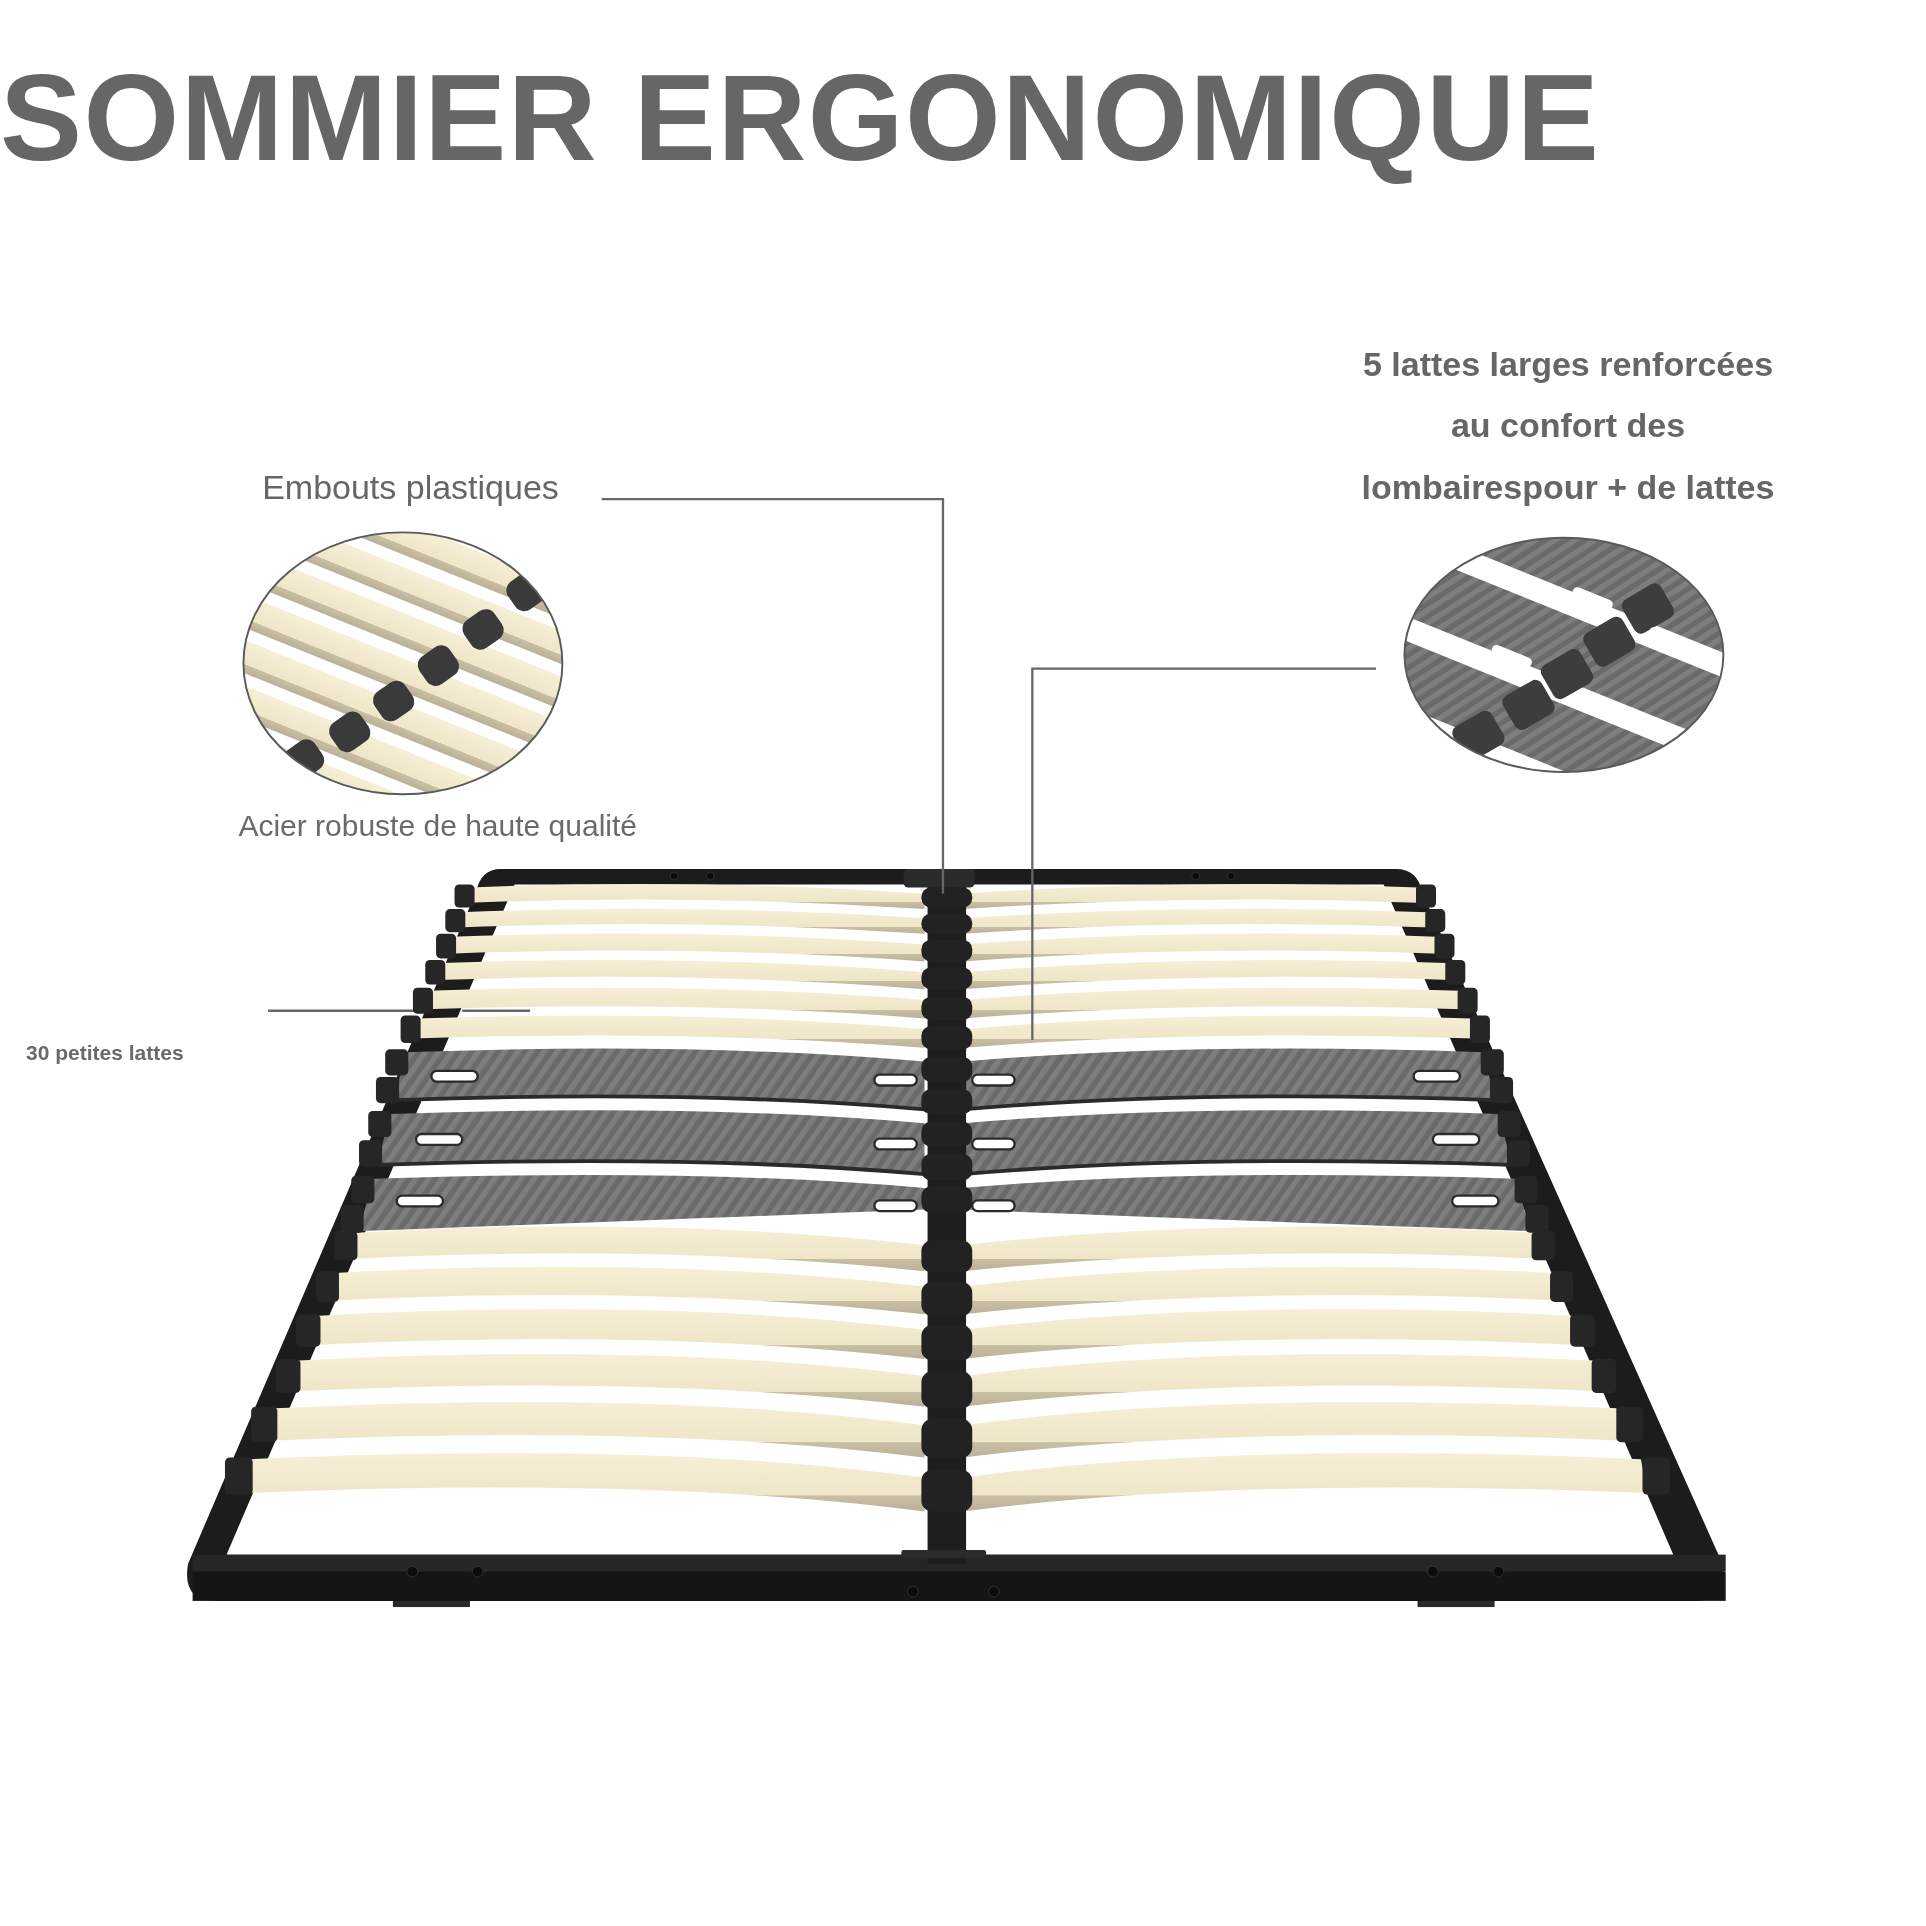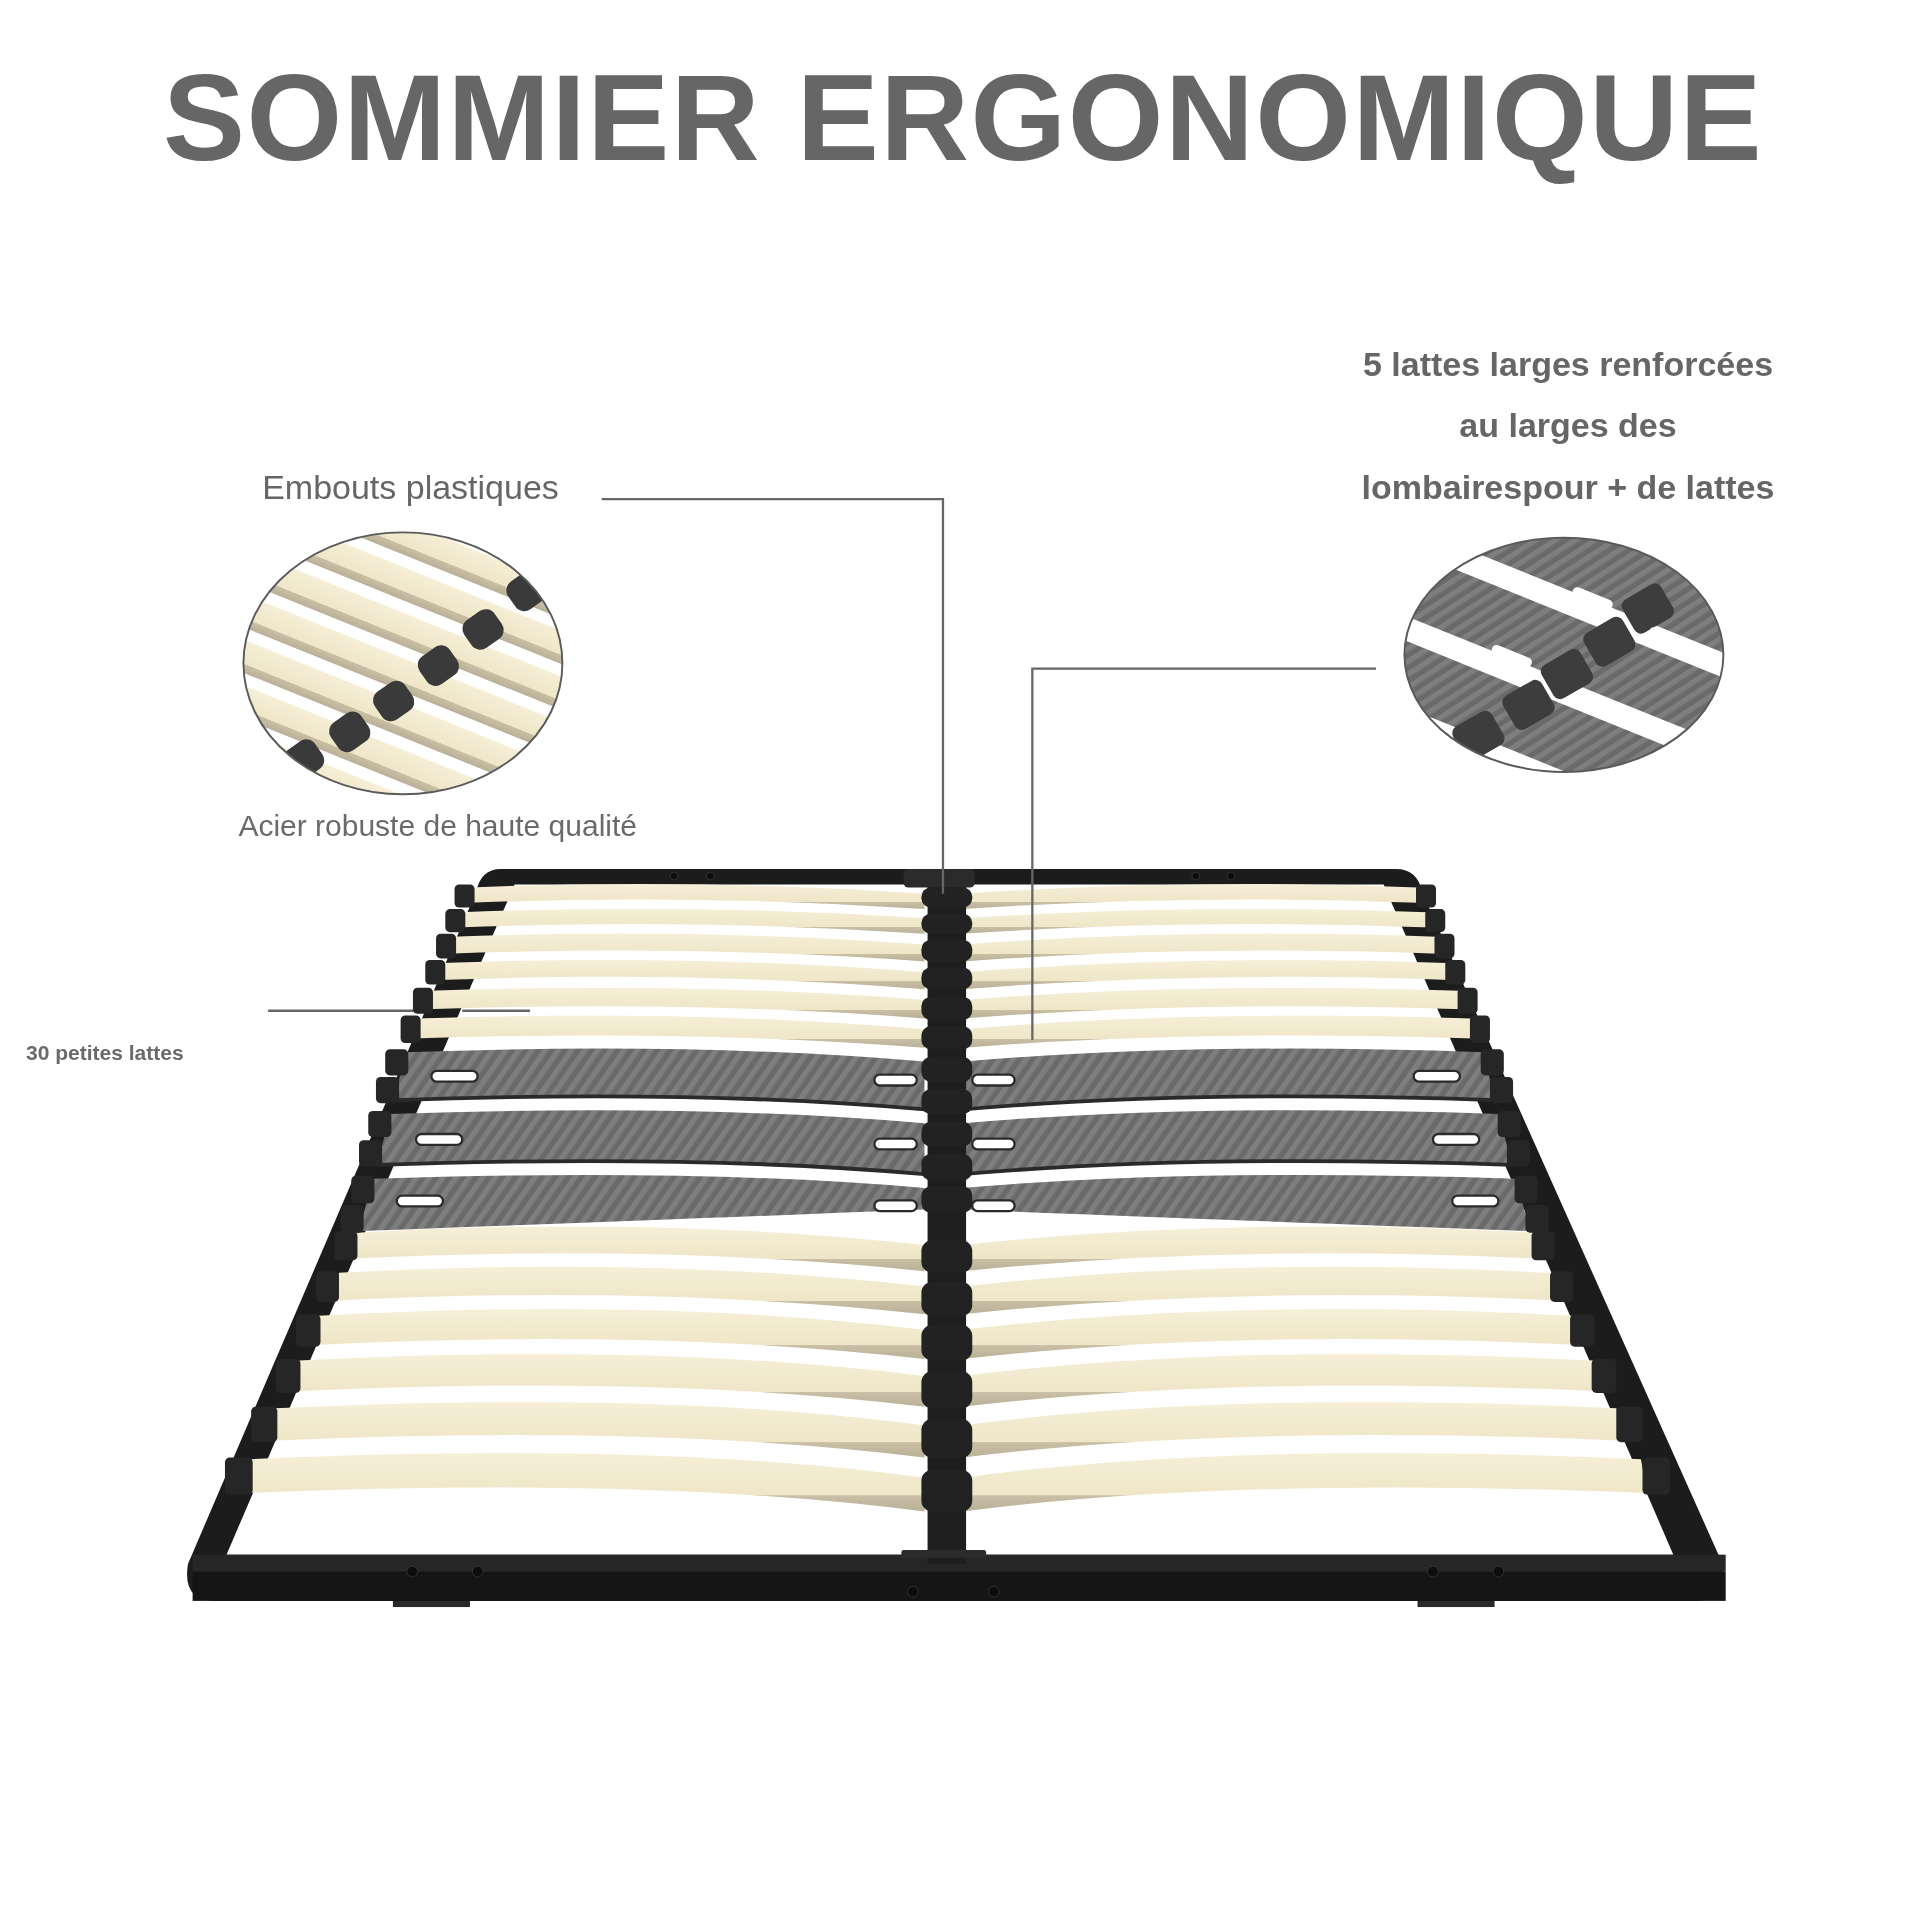--- a/index.html
+++ b/index.html
@@ -1,19 +1,19 @@
 <!DOCTYPE html>
 <html style="font-size:12.3px"><head>
 <meta charset="utf-8">
 <style>
   html, body { margin: 0; padding: 0; background: #ffffff; }
   body { width: 1926px; height: 1926px; position: relative; overflow: hidden; font-family: "Liberation Sans", sans-serif; color: #666666; }
   .abs { position: absolute; }
   .title {
-    left: 0; width: 1926px; top: 48px; text-align: center;
+    left: 0; width: 1926px; top: 48px; text-align: left;
     font-family: "Liberation Sans", sans-serif; font-weight: 700;
     font-size: 123px; line-height: 139px; color: #666666; letter-spacing: 1.5px;
     white-space: nowrap;
   }
   .label-bold { font-weight: 400; font-size: 34px; color: #666666; white-space: nowrap; text-align: center; }
   .label-light { font-weight: 400; font-size: 31px; color: #6a6a6a; white-space: nowrap; }
   .lbl-embouts { left: 218px; width: 385px; top: 464px; line-height: 46px; }
   .lbl-acier { left: 190px; width: 447px; top: 806px; line-height: 39px; text-align: right; font-size: 30px; }
   .lbl-lattes { left: 26px; width: 231px; top: 1033px; line-height: 39px; font-size: 21px; font-weight: bold; }
   .lbl-right { left: 1310px; width: 516px; text-align: center; font-weight: 700; font-size: 34px; color: #666666; line-height: 46px; }
@@ -26,21 +26,21 @@
 <body>
 
 <div class="abs title">SOMMIER ERGONOMIQUE</div>
 
 <div class="abs label-bold lbl-embouts">Embouts plastiques</div>
 <div class="abs label-light lbl-acier">Acier robuste de haute qualité</div>
 
 <div class="abs label-light lbl-lattes">30 petites lattes</div>
 
 <div class="abs lbl-right l1">5 lattes larges renforcées</div>
-<div class="abs lbl-right l2">au larges des</div>
+<div class="abs lbl-right l2">au confort des</div>
 <div class="abs lbl-right l3">lombairespour + de lattes</div>
 
 <svg class="scene" width="1926" height="1926" viewBox="0 0 2500 2500" xmlns="http://www.w3.org/2000/svg">
   <defs>
     <pattern id="carbon" patternUnits="userSpaceOnUse" width="14" height="14" patternTransform="rotate(35)">
       <rect width="14" height="14" fill="#6a6a6a"></rect>
       <rect width="7" height="14" fill="#7e7e7e"></rect>
     </pattern>
     <linearGradient id="cream" x1="0" y1="0" x2="0" y2="1">
       <stop offset="0" stop-color="#f6efd6"></stop>

